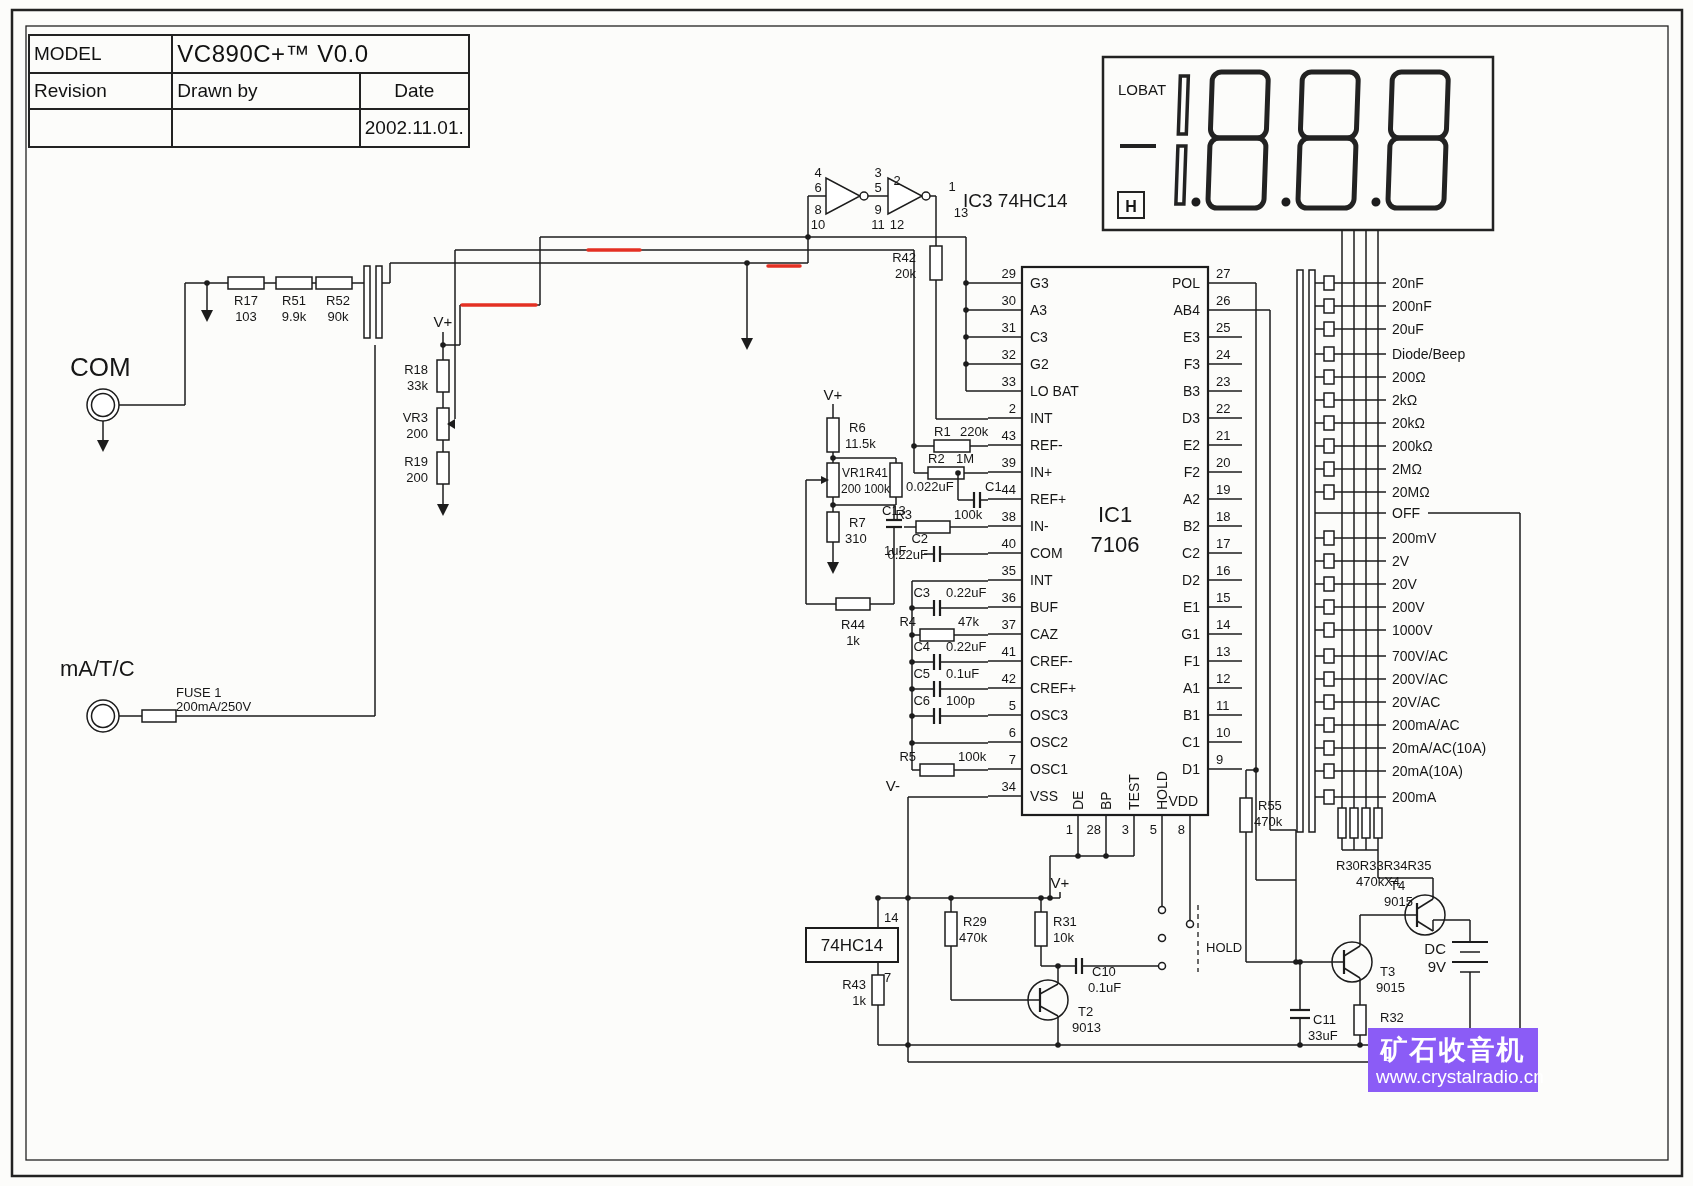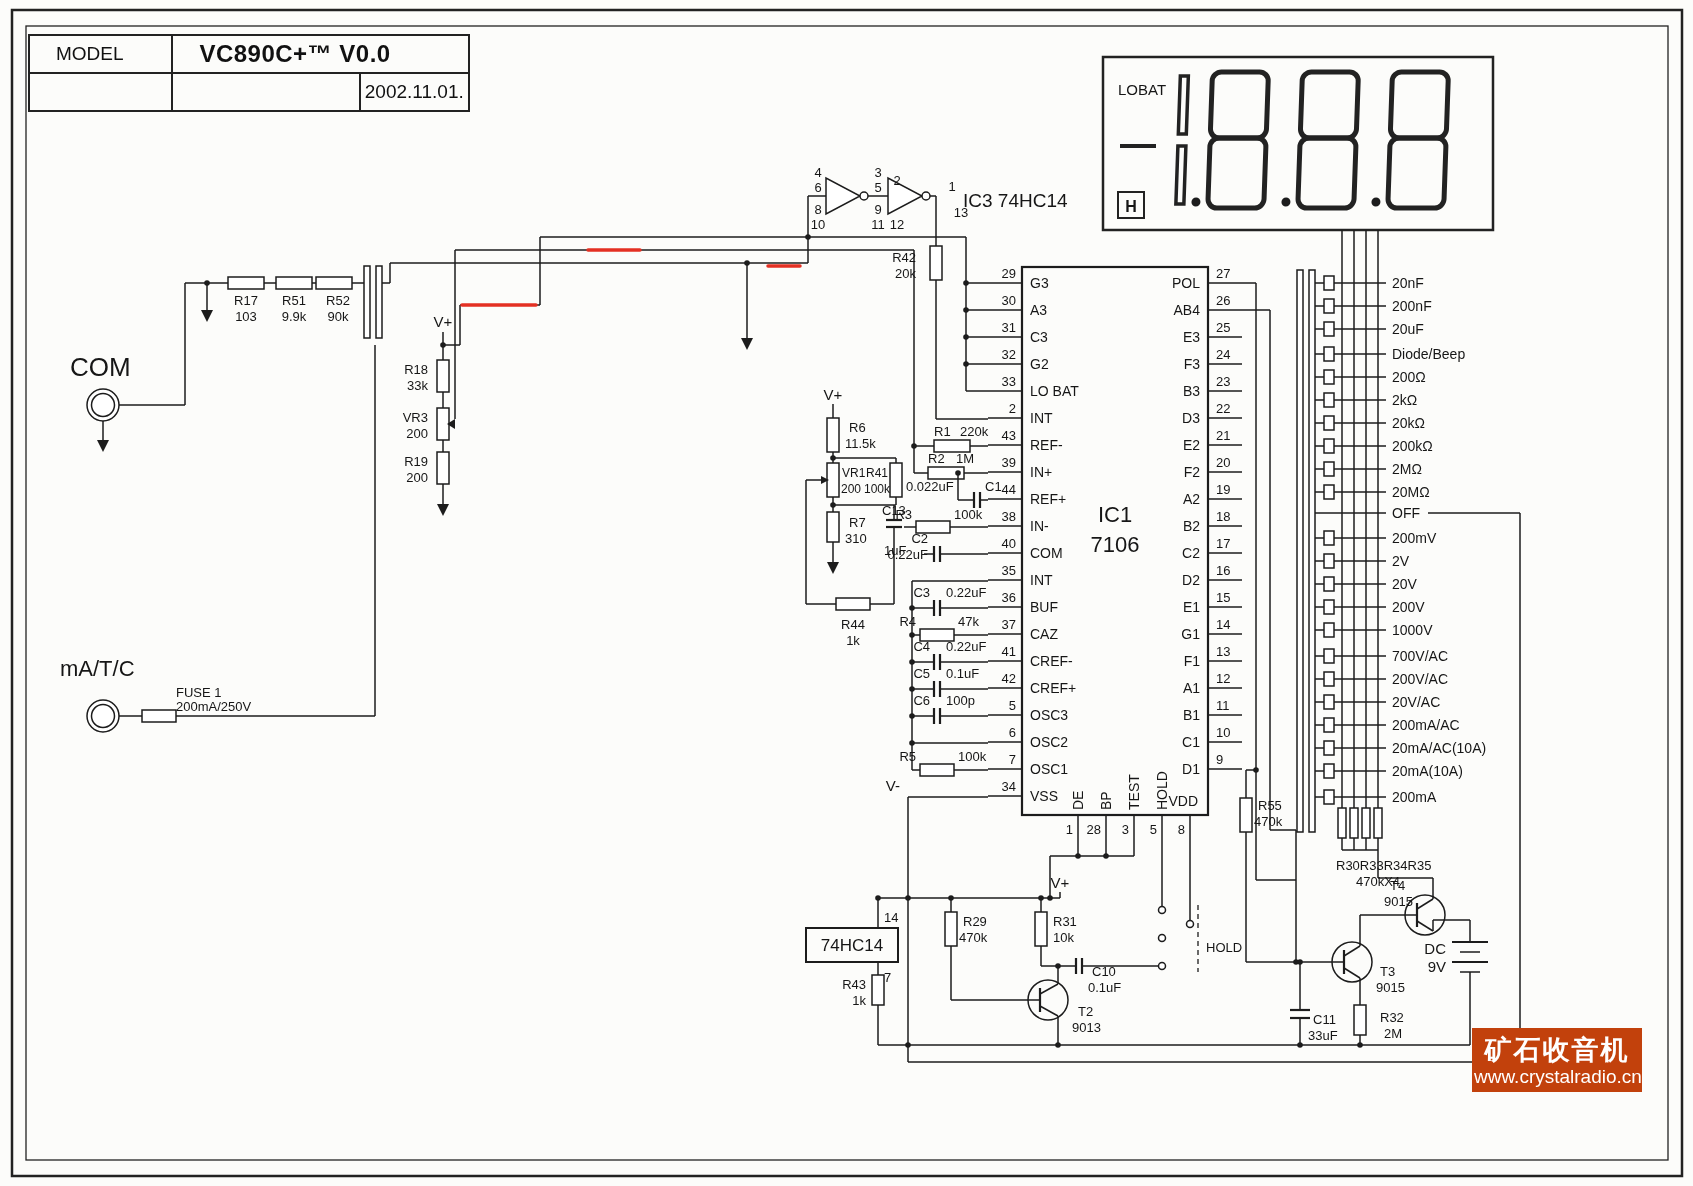--- a/index.html
+++ b/index.html
@@ -16,41 +16,46 @@
   .dash{stroke:#1c1c1c;stroke-width:1.3;stroke-dasharray:5 4;fill:none}
   .seg{stroke:#222;stroke-width:5;fill:none}
   .seg1{stroke:#222;stroke-width:3.5;fill:none}
   .s12{font-size:12px}.s13{font-size:13px}.s14{font-size:14px}.s15{font-size:15px}
   .s16{font-size:16px}.s17{font-size:17px}.s19{font-size:19px}.s22{font-size:22px}.s26{font-size:26px}
   .b{font-weight:bold}.mid{text-anchor:middle}.end{text-anchor:end}
   .t-pin-num{font-size:13px}.t-pin-name{font-size:14px}
   
   #titleblock{position:absolute;left:28px;top:34px;width:442px;border:2px solid #222;background:#fcfcfa;z-index:5}
   .tb-row{display:flex}
-  .tb-cell{border-right:2px solid #222;border-bottom:2px solid #222;display:flex;align-items:center;padding-left:26px;font-size:19px;color:#111}
+  .tb-cell{border-right:2px solid #222;border-bottom:2px solid #222;display:flex;align-items:center;padding-left:4px;font-size:19px;color:#111}
   .tb-cell:last-child{border-right:none}
   .tb-row:last-child .tb-cell{border-bottom:none}
   .tb-c1{width:144px}.tb-c2{width:188px}.tb-c3{width:108px}.tb-c23{width:296px}
   .tb-h1{height:38px}.tb-h2{height:36px}
-  .tb-big{font-size:24px;font-weight:bold;letter-spacing:.5px}
+  .tb-big{font-size:24px;font-weight:normal;letter-spacing:.5px}
   .tb-date{justify-content:center;padding-left:0}
   
-  #watermark{position:absolute;left:1472px;top:1028px;width:170px;background:#c2410c;z-index:6;text-align:center;padding:5px 2px 6px}
+  #watermark{position:absolute;left:1368px;top:1028px;width:170px;background:#8b5cf6;z-index:6;text-align:center;padding:5px 8px 6px}
   .wm-cn{color:#fff;font-size:27px;font-weight:bold;letter-spacing:2px;line-height:34px}
   .wm-url{color:#fff;font-size:19px;line-height:19px}
 </style>
 </head>
 <body>
 
 <div id="page">
 
   <div id="titleblock">
     <div class="tb-row">
       <div class="tb-cell tb-c1 tb-h1">MODEL</div>
       <div class="tb-cell tb-c23 tb-h1 tb-big">VC890C+™  V0.0</div>
+    </div>
+    <div class="tb-row">
+      <div class="tb-cell tb-c1 tb-h2">Revision</div>
+      <div class="tb-cell tb-c2 tb-h2">Drawn by</div>
+      <div class="tb-cell tb-c3 tb-h2 tb-date">Date</div>
     </div>
     <div class="tb-row">
       <div class="tb-cell tb-c1 tb-h2"></div>
       <div class="tb-cell tb-c2 tb-h2"></div>
       <div class="tb-cell tb-c3 tb-h2 tb-date">2002.11.01.</div>
     </div>
   </div>
 
   <div id="watermark">
     <div class="wm-cn">矿石收音机</div>

